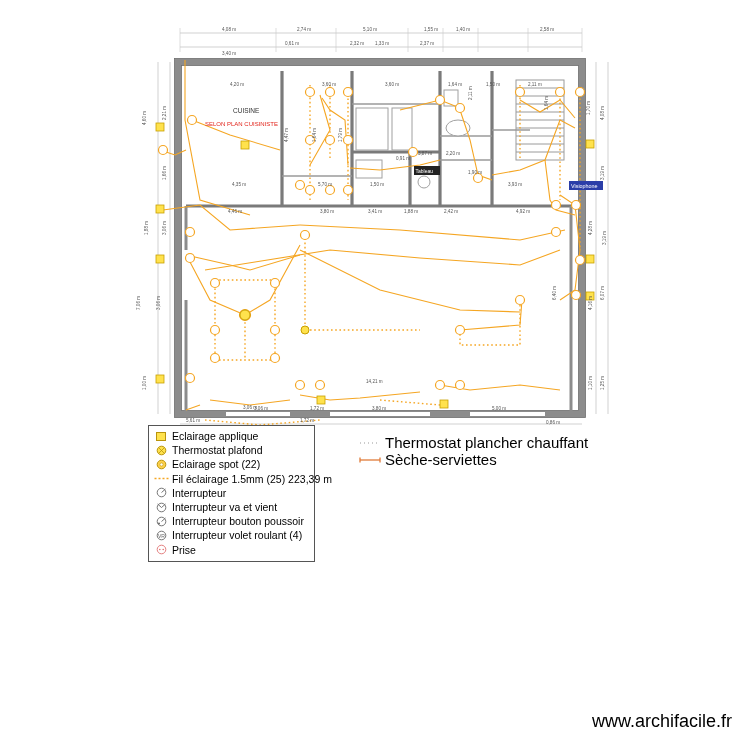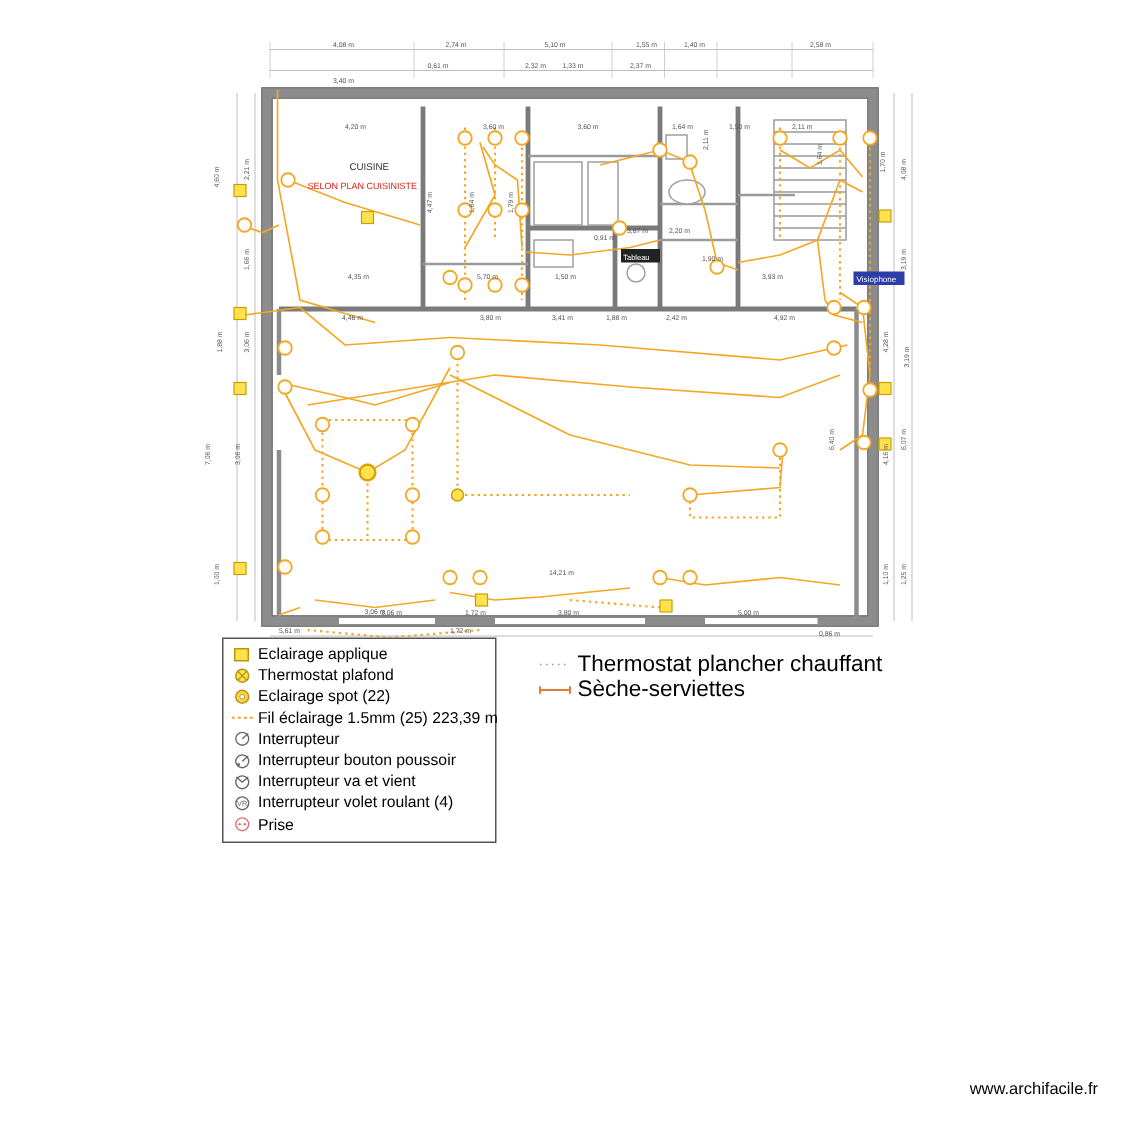--- a/index.html
+++ b/index.html
@@ -6,21 +6,21 @@
   body{
     width:750px;height:750px;background:#ffffff;
     font-family:"Liberation Sans", sans-serif;
     position:relative;overflow:hidden;
   }
   .plan{position:absolute;left:0;top:0;width:750px;height:750px;}
   svg{display:block;}
 
   
   .legend{
-    position:absolute;left:148px;top:425px;width:183px;
+    position:absolute;left:148px;top:425px;width:167px;
     border:1px solid #555;background:#fff;
     padding:3px 4px 4px 4px;box-sizing:border-box;
   }
   .legend-row{
     display:flex;align-items:center;height:14.2px;
     font-size:10.5px;color:#000;white-space:nowrap;
   }
   .legend-sym{
     width:16px;height:13px;margin-right:3px;flex:0 0 16px;
     display:flex;align-items:center;justify-content:center;
@@ -30,21 +30,21 @@
   .legend2{
     position:absolute;left:355px;top:434px;width:250px;
   }
   .legend2-row{
     display:flex;align-items:center;height:17px;
     font-size:15px;color:#000;white-space:nowrap;
   }
   .legend2-sym{width:30px;flex:0 0 30px;display:flex;align-items:center;justify-content:center;}
   .footer{
     position:absolute;right:18px;bottom:18px;
-    font-size:11px;color:#000;
+    font-size:18px;color:#000;
   }
 </style>
 </head>
 <body>
 
 <div class="plan">
 <svg width="750" height="750" viewBox="0 0 750 750" xmlns="http://www.w3.org/2000/svg">
   <defs>
     <pattern id="hatch" width="4" height="4" patternUnits="userSpaceOnUse" patternTransform="rotate(45)">
       <rect width="4" height="4" fill="#d9d9d9"></rect>
@@ -378,35 +378,35 @@
         </svg>
     </span>
     <span class="legend-label">Interrupteur</span>
   </div>
 
   <div class="legend-row">
     <span class="legend-sym">
       <svg width="13" height="11">
           <circle cx="6.5" cy="5.5" r="4.3" fill="#fff" stroke="#666" stroke-width="0.9"></circle>
           <line x1="6.5" y1="5.5" x2="10.5" y2="2" stroke="#666" stroke-width="0.9"></line>
-          <circle cx="4" cy="7.6" r="1" fill="#666"></circle>
-        </svg>
-    </span>
-    <span class="legend-label">Interrupteur bouton poussoir</span>
+          <line x1="6.5" y1="5.5" x2="2.6" y2="2" stroke="#666" stroke-width="0.9"></line>
+        </svg>
+    </span>
+    <span class="legend-label">Interrupteur va et vient</span>
   </div>
 
   <div class="legend-row">
     <span class="legend-sym">
       <svg width="13" height="11">
           <circle cx="6.5" cy="5.5" r="4.3" fill="#fff" stroke="#666" stroke-width="0.9"></circle>
           <line x1="6.5" y1="5.5" x2="10.5" y2="2" stroke="#666" stroke-width="0.9"></line>
-          <line x1="6.5" y1="5.5" x2="2.6" y2="2" stroke="#666" stroke-width="0.9"></line>
-        </svg>
-    </span>
-    <span class="legend-label">Interrupteur va et vient</span>
+          <circle cx="4" cy="7.6" r="1" fill="#666"></circle>
+        </svg>
+    </span>
+    <span class="legend-label">Interrupteur bouton poussoir</span>
   </div>
 
   <div class="legend-row">
     <span class="legend-sym">
       <svg width="13" height="11">
           <circle cx="6.5" cy="5.5" r="4.3" fill="#fff" stroke="#666" stroke-width="0.9"></circle>
           <text x="6.5" y="7.6" font-size="5" text-anchor="middle" fill="#666" font-family="Liberation Sans, sans-serif">VR</text>
         </svg>
     </span>
     <span class="legend-label">Interrupteur volet roulant (4)</span>

